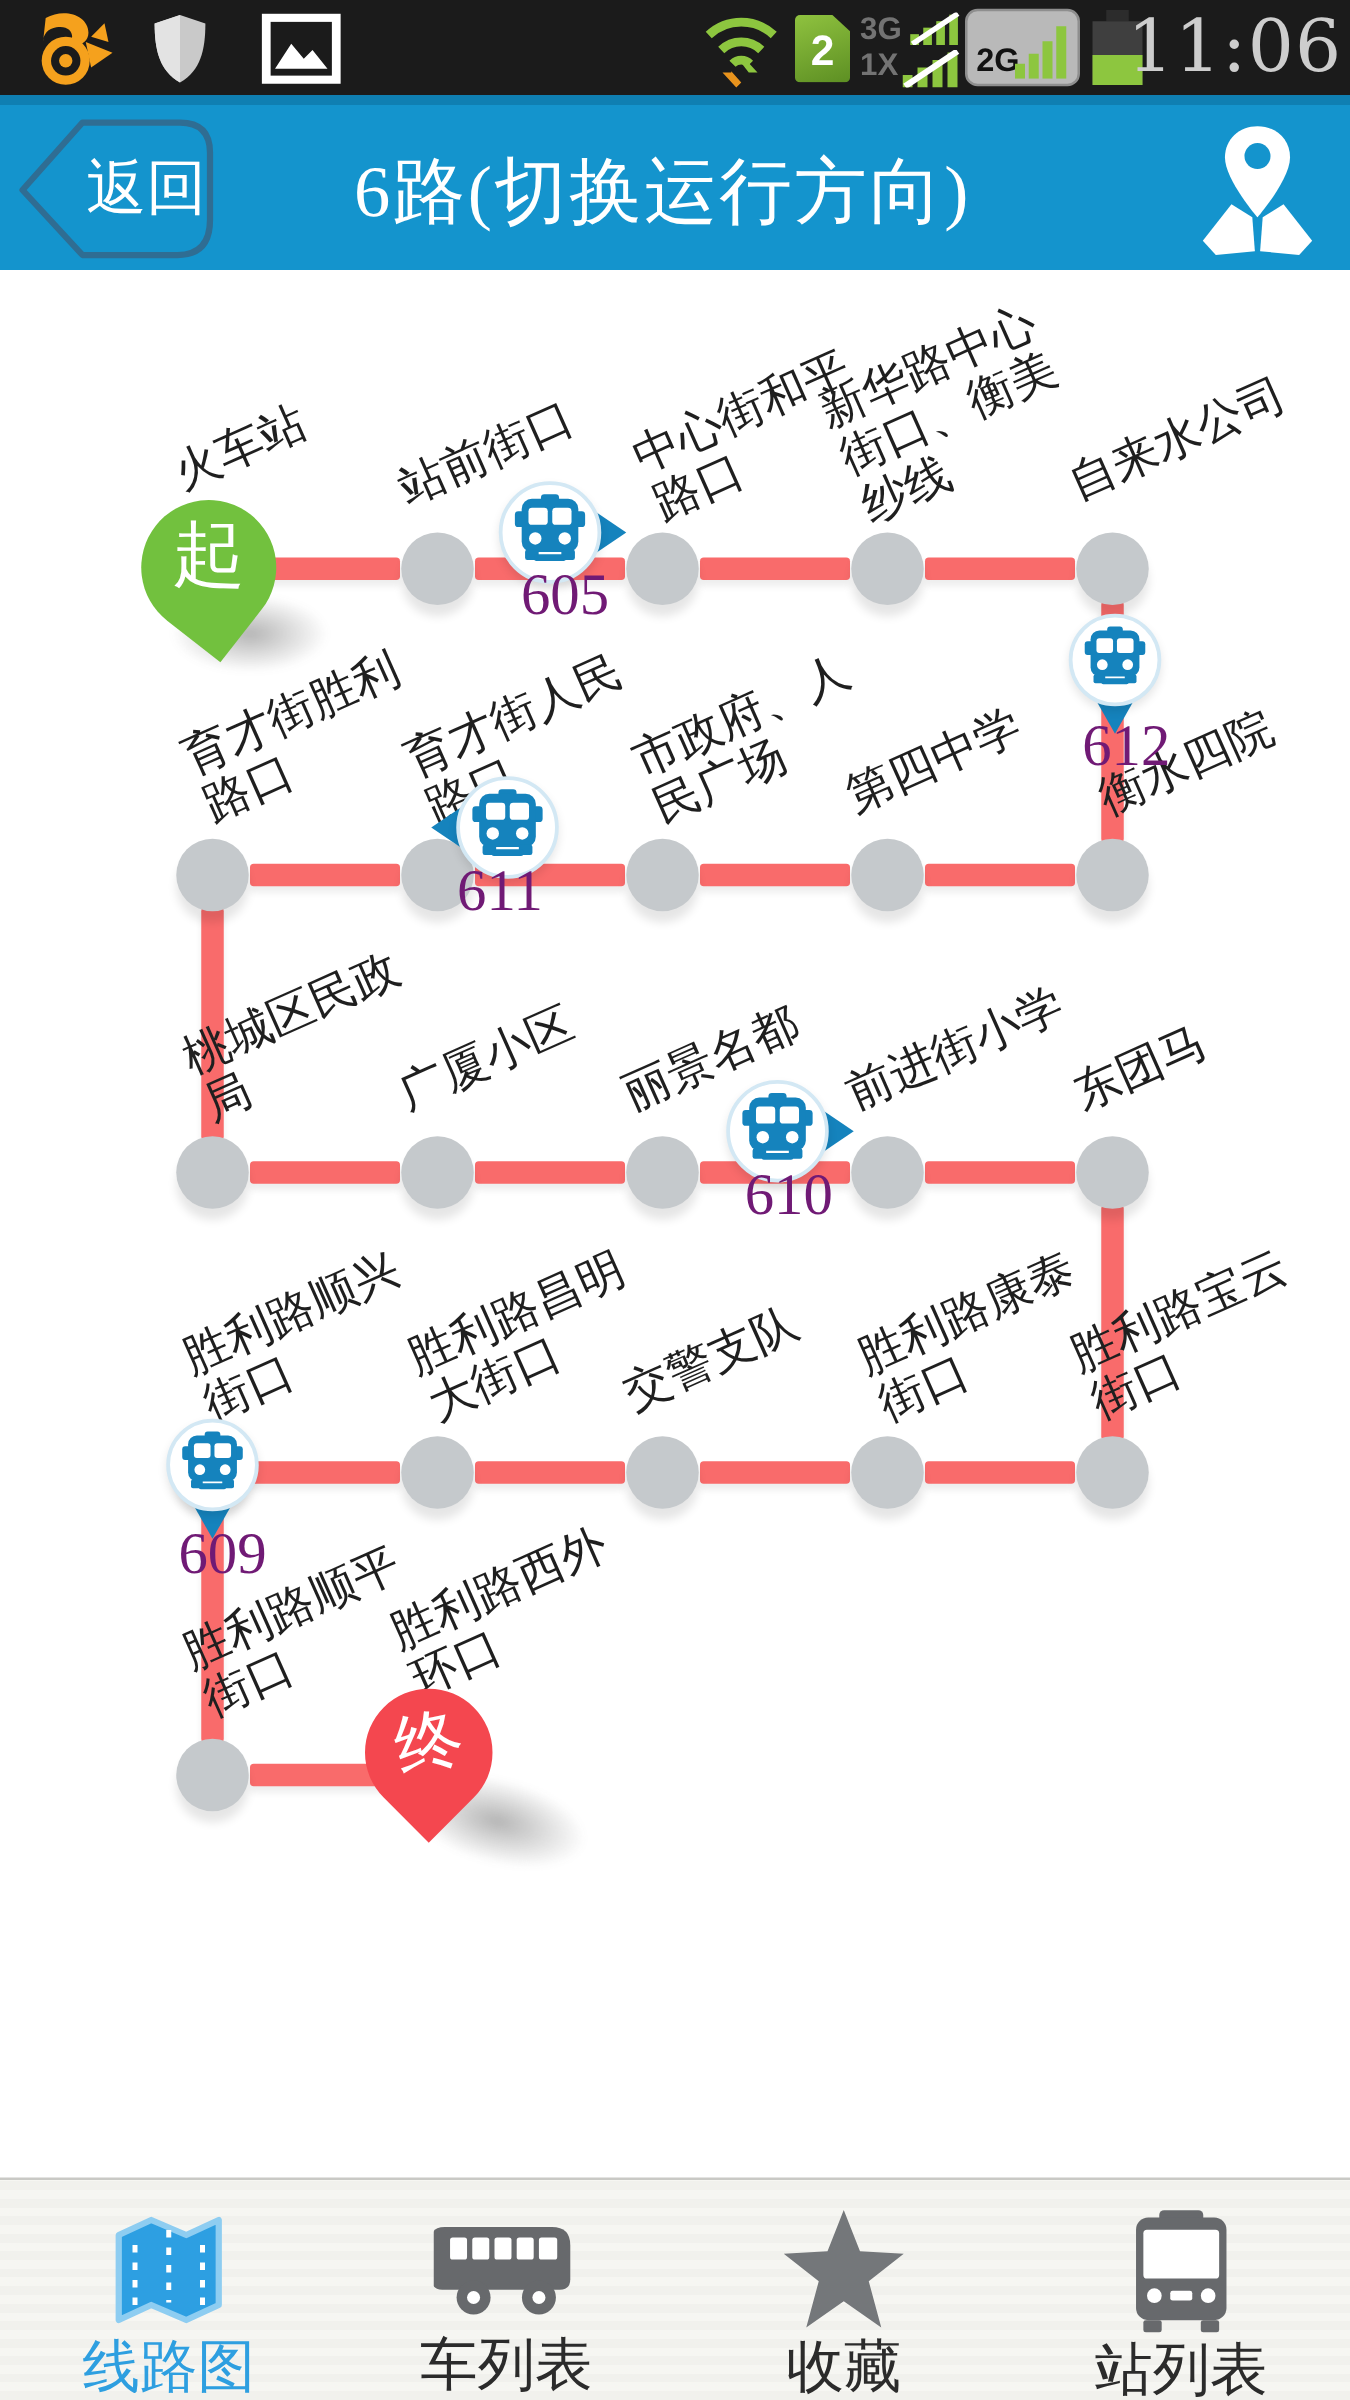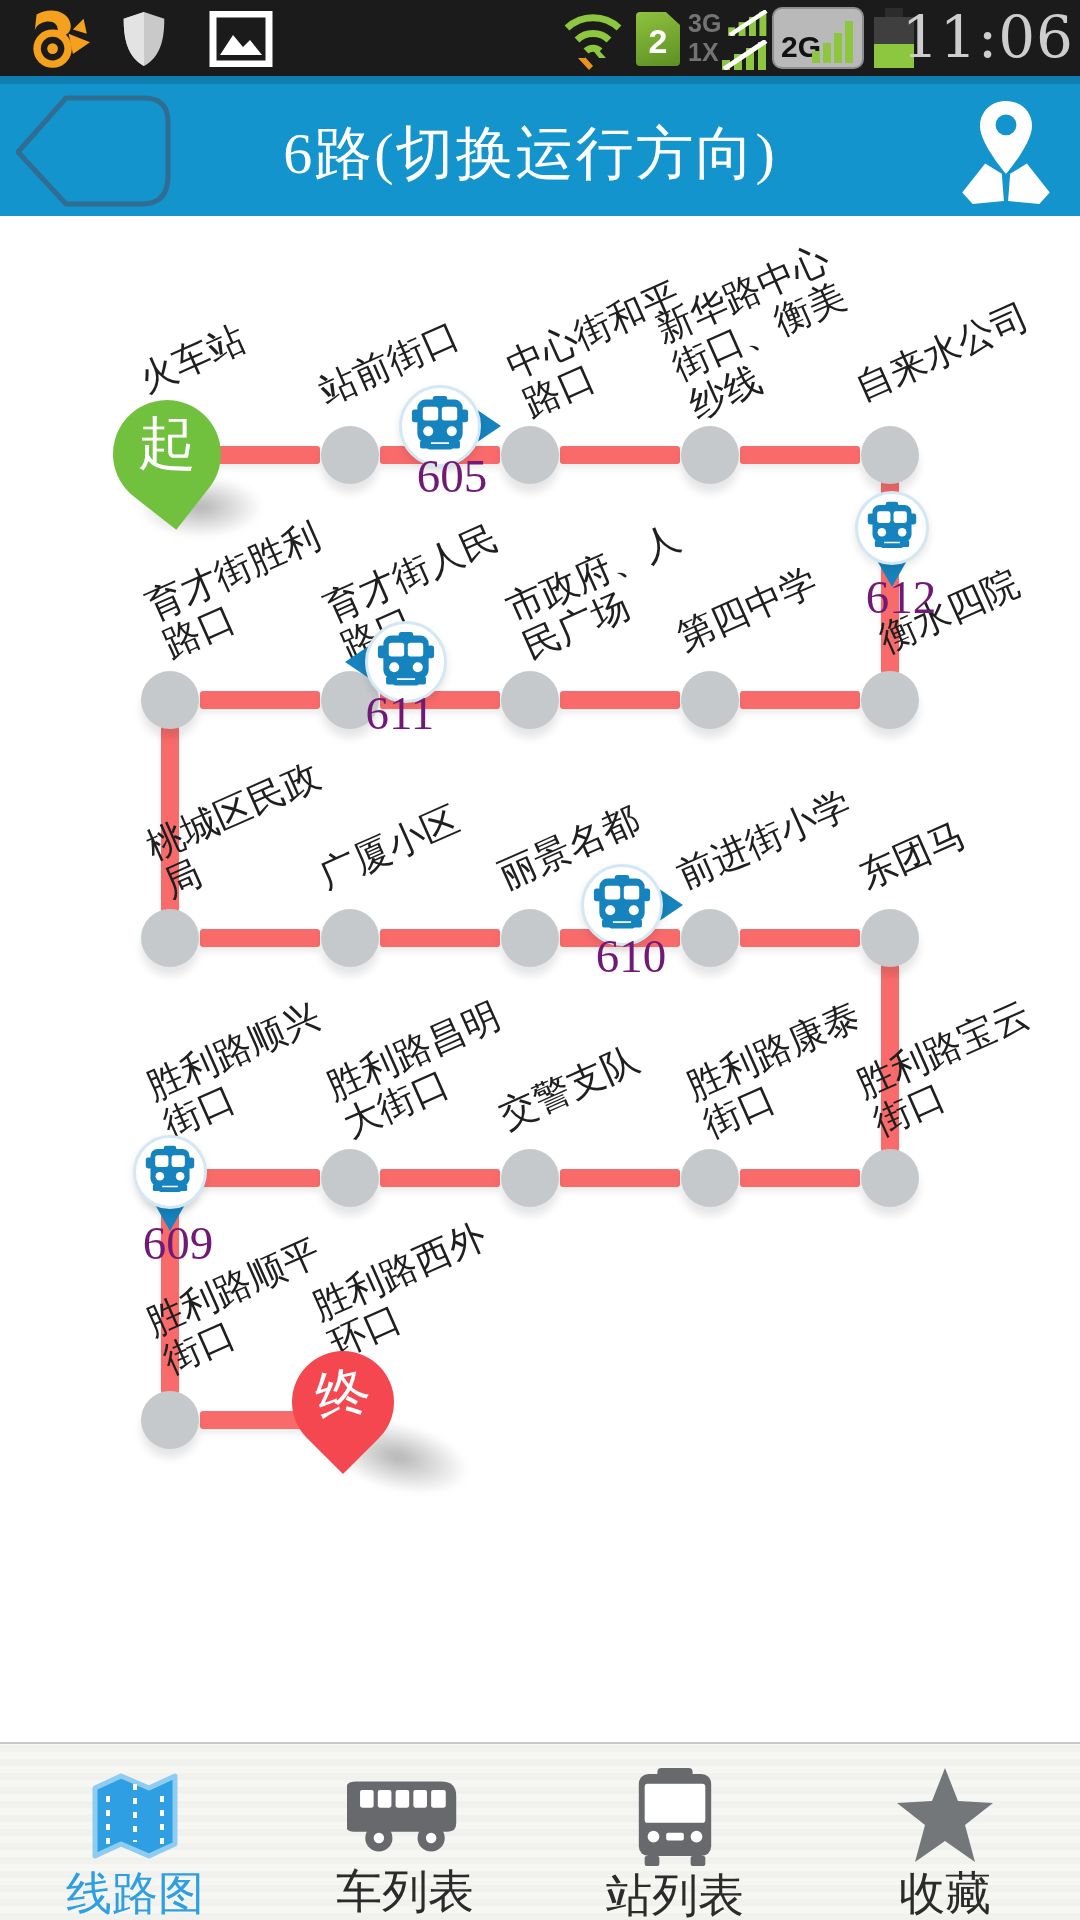--- a/index.html
+++ b/index.html
@@ -7,21 +7,21 @@
   body { font-family:"Liberation Serif","DejaVu Serif",serif; }
   #screen { position:absolute; left:0; top:0; width:1080px; height:1920px; background:#fff; }
 
   
   .status-bar { position:absolute; left:0; top:0; width:1080px; height:76px; background:#1b1b1b; z-index:30; }
   .sb-item { position:absolute; }
   .sb-time { position:absolute; right:6px; top:4px; font-family:"DejaVu Serif",serif; font-size:58px; line-height:66px; color:#cdcdcd; letter-spacing:1px; }
   .sim-card { position:absolute; left:636px; top:12px; width:44px; height:54px; background:linear-gradient(160deg,#8fc23f,#5d8f23); clip-path:polygon(0 0,68% 0,100% 24%,100% 100%,0 100%); border-radius:4px; color:#fff; font-family:"Liberation Sans",sans-serif; font-weight:bold; font-size:34px; text-align:center; line-height:58px; }
   .net-text { position:absolute; left:688px; top:9px; color:#737373; font-family:"Liberation Sans",sans-serif; font-weight:bold; font-size:25px; line-height:29px; }
   .badge-2g { position:absolute; left:772px; top:7px; width:92px; height:62px; background:#b9b9b9; border:2px solid #8e8e8e; border-radius:10px; }
-  .badge-2g span { position:absolute; left:7px; bottom:3px; color:#111; font-family:"Liberation Sans",sans-serif; font-weight:bold; font-size:30px; }
+  .badge-2g span { position:absolute; left:7px; bottom:3px; color:#111; font-family:"Liberation Sans",sans-serif; font-weight:bold; font-size:26px; }
   .battery { position:absolute; left:874px; top:8px; width:40px; height:60px; }
   .battery .cap { position:absolute; left:11px; top:0; width:18px; height:9px; background:#2c2c2c; }
   .battery .body { position:absolute; left:0; top:9px; width:40px; height:51px; background:#3f3f3f; }
   .battery .fill { position:absolute; left:0; bottom:0; width:40px; height:24px; background:#8dc63f; }
 
   
   .header { position:absolute; left:0; top:76px; width:1080px; height:140px; background:#1494cd; border-top:8px solid #0f7fb2; z-index:30; }
   .back-btn { position:absolute; left:10px; top:8px; width:166px; height:118px; cursor:pointer; }
   .back-btn .back-label { position:absolute; left:52px; top:0; width:110px; height:118px; text-align:center; line-height:118px; color:#fff; font-size:48px; }
   .header-title { position:absolute; left:180px; top:0; width:700px; height:132px; text-align:center; line-height:140px; color:#fff; font-size:58px; letter-spacing:2px; }
@@ -134,20 +134,21 @@
         </div>
     </div>
     <div class="sb-time">11:06</div>
   </div>
 
   <div class="header">
     <div class="back-btn">
       <svg width="166" height="118" viewBox="0 0 166 118">
         <path d="M56 6 H134 Q158 6 158 30 V84 Q158 112 132 112 H56 L8 60 Z" fill="none" stroke="#2f6d93" stroke-width="5" stroke-linejoin="round"></path>
       </svg>
+      <div class="back-label">返回</div>
     </div>
     <div class="header-title">6路(切换运行方向)</div>
     <div class="locate-btn">
       <svg width="100" height="110" viewBox="0 0 96 104">
         <path d="M48 2 C62 2 73 12 73 26 C73 43 48 72 48 72 C48 72 23 43 23 26 C23 12 34 2 48 2 Z" fill="#fff"></path>
         <circle cx="48" cy="25" r="10" fill="#1494cd"></circle>
         <path d="M6 90 L28 62 L44 72 L46 98 L16 101 Z" fill="#fff"></path>
         <path d="M90 90 L68 62 L52 72 L50 98 L80 101 Z" fill="#fff"></path>
       </svg>
     </div>
@@ -429,40 +430,40 @@
             <rect x="80" y="20" width="14" height="17" rx="2"></rect>
             <circle cx="30" cy="66" r="5"></circle>
               <circle cx="80" cy="66" r="5"></circle>
           </g>
         </svg>
       </div>
       <div class="tab-label">车列表</div>
     </div>
     <div class="tab">
       <div class="tab-icon">
+        <svg width="104" height="100" viewBox="0 0 100 100">
+          <path d="M50 2 L63 35 L98 37 L70 59 L80 96 L50 75 L20 96 L30 59 L2 37 L37 35 Z" fill="#74777a"></path>
+        </svg>
+      </div>
+      <div class="tab-label">收藏</div>
+    </div>
+    <div class="tab">
+      <div class="tab-icon">
         <svg width="88" height="102" viewBox="0 0 90 100">
           <g fill="#67696c">
             <rect x="27" y="0" width="36" height="10" rx="4"></rect>
             <rect x="8" y="6" width="74" height="84" rx="10"></rect>
             <rect x="14" y="90" width="15" height="10" rx="2"></rect>
               <rect x="61" y="90" width="15" height="10" rx="2"></rect>
           </g>
           <g fill="#fff">
             <rect x="14" y="16" width="62" height="40" rx="3"></rect>
             <circle cx="23" cy="70" r="6"></circle>
               <circle cx="67" cy="70" r="6"></circle>
             <rect x="36" y="66" width="18" height="8" rx="2"></rect>
           </g>
         </svg>
       </div>
       <div class="tab-label">站列表</div>
     </div>
-    <div class="tab">
-      <div class="tab-icon">
-        <svg width="104" height="100" viewBox="0 0 100 100">
-          <path d="M50 2 L63 35 L98 37 L70 59 L80 96 L50 75 L20 96 L30 59 L2 37 L37 35 Z" fill="#74777a"></path>
-        </svg>
-      </div>
-      <div class="tab-label">收藏</div>
-    </div>
   </div>
 
 </div>
 
 </body></html>

